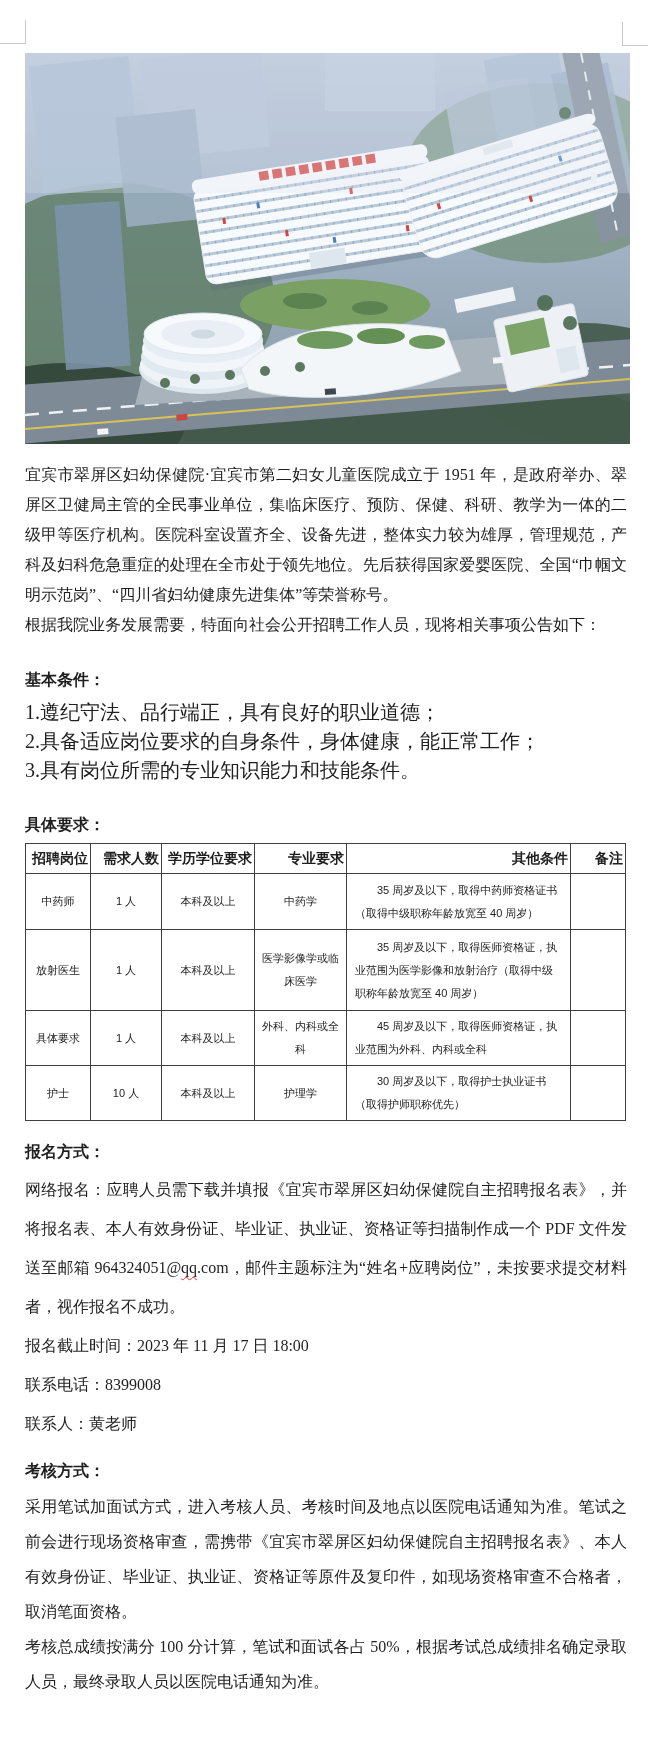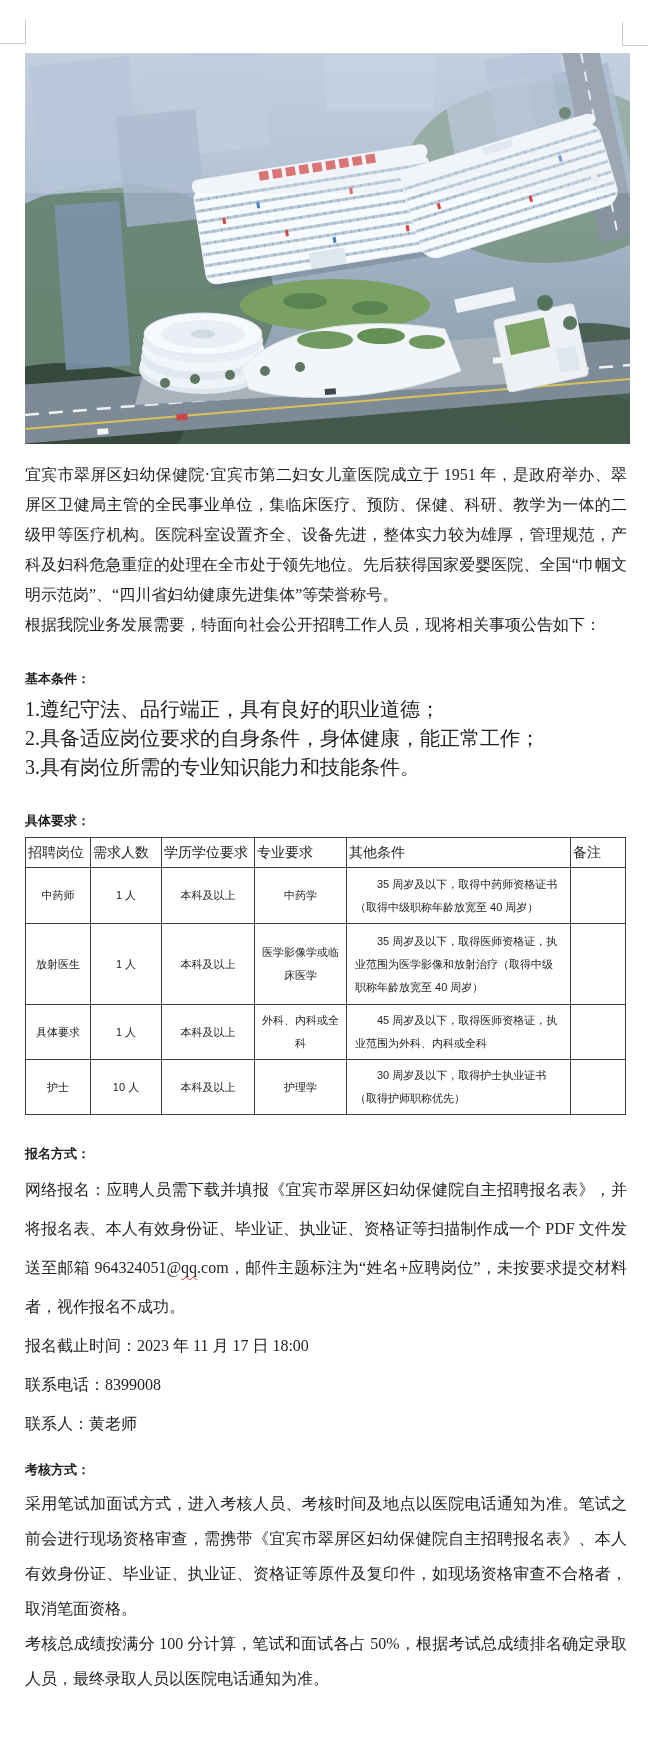--- a/index.html
+++ b/index.html
@@ -8,34 +8,34 @@
     font-family:"Liberation Serif","DejaVu Serif",serif;color:#1f1f1f;
     overflow:hidden;
   }
   .crop-tl{position:absolute;left:0;top:20px;width:25px;height:23px;
     border-right:1px solid #c9c9c9;border-bottom:1px solid #c9c9c9;}
   .crop-tr{position:absolute;left:622px;top:22px;width:25px;height:23px;
     border-left:1px solid #c9c9c9;border-bottom:1px solid #c9c9c9;}
   .photo{margin:53px 0 0 25px;width:605px;height:391px;overflow:hidden;}
   .content{width:602px;margin:16px 0 0 25px;}
   .p-intro{font-size:16px;line-height:30px;text-align:justify;margin:0;}
-  .h-sec{font-size:13px;font-weight:bold;margin:30px 0 7px 0;}
+  .h-sec{font-size:16px;font-weight:bold;margin:30px 0 7px 0;}
   .list-line{font-size:20px;line-height:29px;margin:0;}
   table.req{width:600px;table-layout:fixed;border-collapse:collapse;margin-top:6px;}
   table.req th,table.req td{border:1px solid #3f3f3f;vertical-align:middle;box-sizing:border-box;}
-  table.req th{font-size:14px;font-weight:normal;padding:4px 2px;height:30px;text-align:left;}
+  table.req th{font-size:14px;font-weight:bold;padding:4px 2px;height:30px;text-align:right;}
   table.req td{
     font-family:"Liberation Sans","DejaVu Sans",sans-serif;
     font-size:11px;line-height:23px;text-align:center;padding:4px 3px;color:#222;
   }
   table.req td.other{text-align:left;text-indent:2em;padding:4px 8px;}
   tr.r1{height:56px;} tr.r2{height:81px;} tr.r3{height:51px;} tr.r4{height:53px;}
   .sp{font-size:16px;line-height:39px;text-align:justify;margin:0;}
   .ap{line-height:35px;}
-  .h-signup{margin-top:30px;}
+  .h-signup{margin-top:21px;}
   .h-assess{margin-top:18px;}
   .squiggle{
     text-decoration:underline;text-decoration-style:wavy;
     text-decoration-color:#e03131;text-decoration-thickness:1px;
     text-underline-offset:3px;
   }
 </style>
 </head>
 <body>
 

